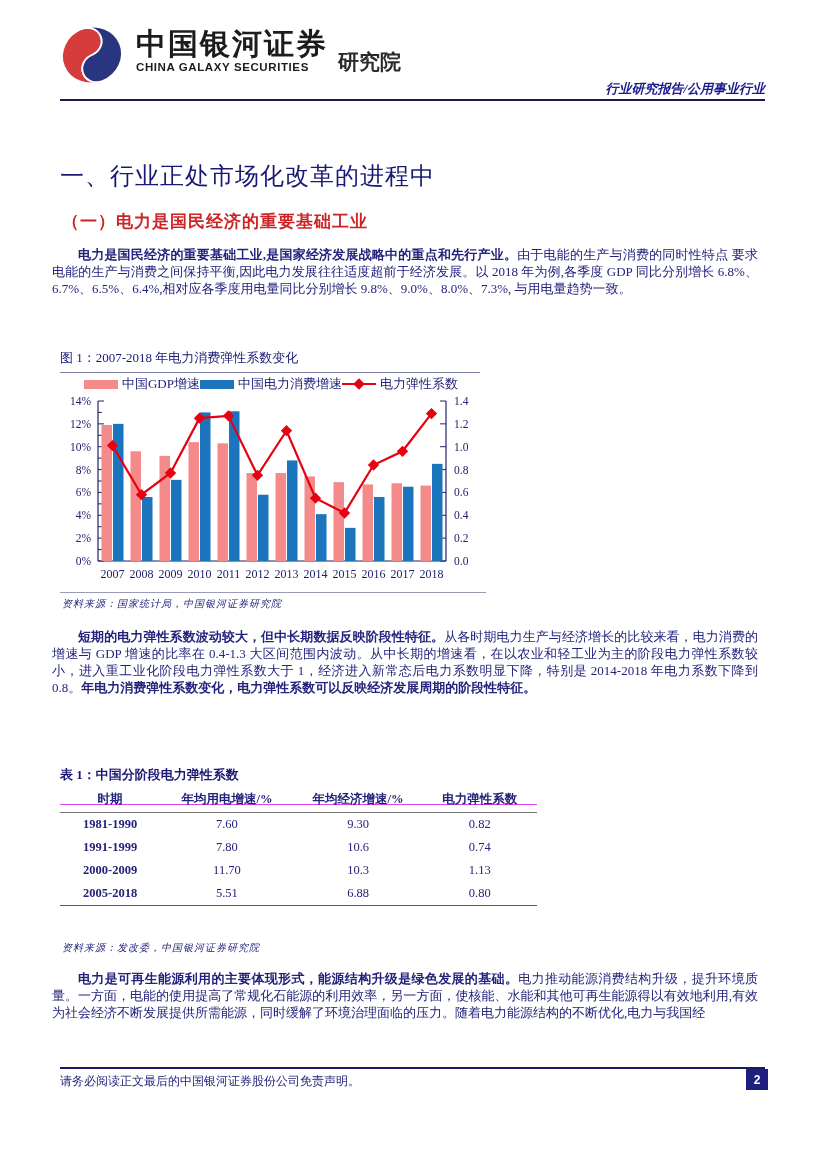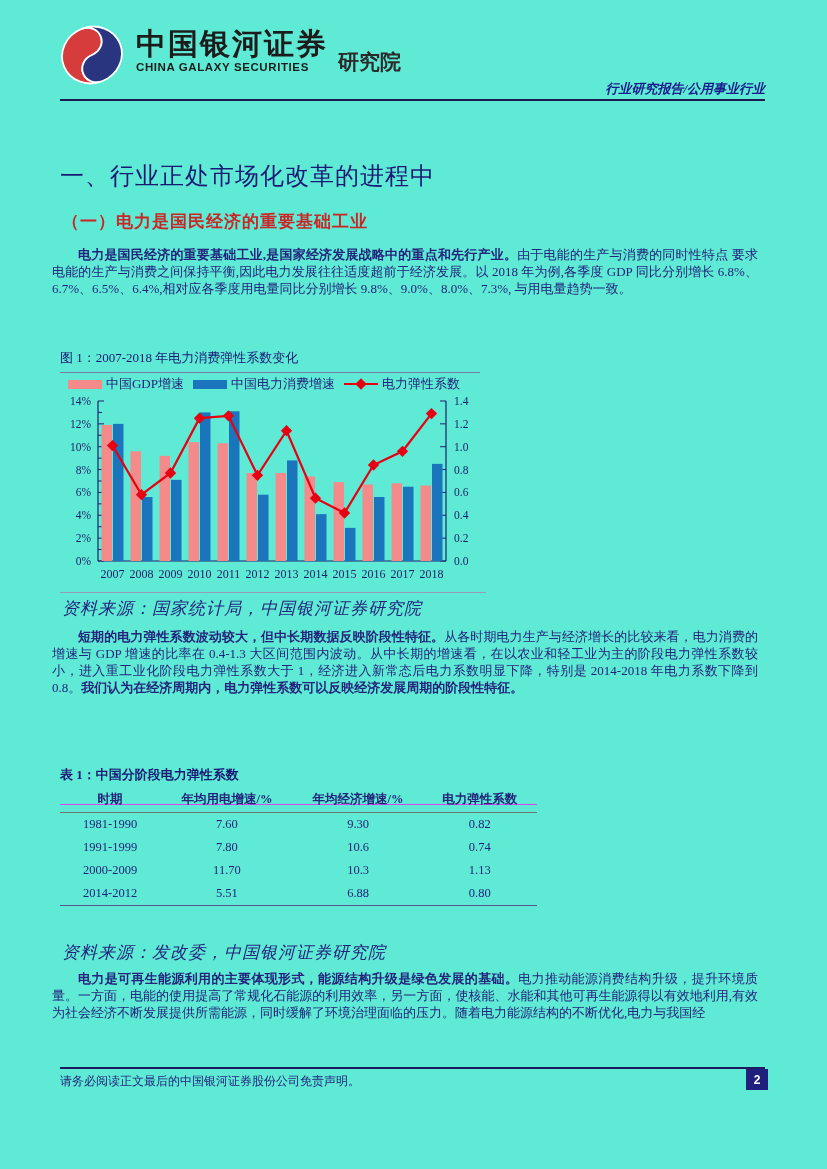--- a/index.html
+++ b/index.html
@@ -1,19 +1,19 @@
 <!DOCTYPE html>
 <html><head>
 <meta charset="utf-8">
 <style>
   * { margin:0; padding:0; box-sizing:border-box; }
   html,body { background:#e8e8e8; }
   .page {
     position:relative; width:827px; height:1169px; margin:0 auto;
-    background:#5eead4; overflow:hidden;
+    background:#ffffff; overflow:hidden;
     font-family:"Liberation Serif","DejaVu Serif",serif;
     color:#23237c;
   }
   
   .logo-row { position:absolute; left:56px; top:22px; display:flex; align-items:flex-start; }
   .logo-mark { width:72px; height:66px; }
   .brand-block { margin-left:8px; padding-top:6px; }
   .brand-cn { font-family:"Liberation Sans","DejaVu Sans",sans-serif; font-weight:bold; font-size:30px; color:#1c1c1c; letter-spacing:2px; line-height:32px; }
   .brand-en { font-family:"Liberation Sans","DejaVu Sans",sans-serif; font-weight:bold; font-size:11.5px; color:#1c1c1c; letter-spacing:0.6px; margin-top:1px; }
   .brand-suffix { margin-left:10px; margin-top:26px; font-family:"Liberation Sans","DejaVu Sans",sans-serif; font-weight:bold; font-size:21px; color:#2b2b2b; }
@@ -25,41 +25,41 @@
   
   .para { position:absolute; left:52px; width:706px; font-size:13px; line-height:17px;
           text-align:justify; text-indent:2em; color:#23237c; }
   .para b { font-weight:bold; }
   #para1 { top:246px; }
   #para2 { top:628px; }
   #para3 { top:970px; }
   
   .fig-title { position:absolute; left:60px; top:349px; width:420px; font-size:13px; font-weight:normal;
                color:#191975; padding-bottom:5px; border-bottom:1px solid #7d7da8; }
-  .legend { position:absolute; left:49px; top:375px; width:430px; display:flex; justify-content:center;
-            align-items:flex-end; gap:9px; font-size:13px; color:#23237c; }
+  .legend { position:absolute; left:56px; top:375px; width:430px; display:flex; justify-content:center;
+            align-items:flex-end; font-size:13px; color:#23237c; }
   .legend-item { display:flex; align-items:center; gap:4px; white-space:nowrap; }
   .swatch { display:inline-block; width:34px; height:9px; }
   .legend-line { position:relative; display:inline-block; width:34px; height:2.5px; }
   .legend-line .diamond { position:absolute; left:50%; top:50%; width:8px; height:8px;
             transform:translate(-50%,-50%) rotate(45deg); }
   .chart-wrap { position:absolute; left:56px; top:391px; width:430px; height:202px; }
   .chart-bottom-rule { position:absolute; left:60px; top:592px; width:426px; height:1px; background:#9a9ab8; }
-  .fig-source, .tbl-source { position:absolute; left:62px; font-size:17px; font-style:italic; color:#23237c; letter-spacing:1px;text-align:center; }
+  .fig-source, .tbl-source { position:absolute; left:62px; font-size:10px; font-style:italic; color:#23237c; letter-spacing:1px;text-align:center; }
   #fig-source { top:597px; }
   svg text.tick { font-size:11.5px; fill:#21216b; font-family:"Liberation Serif","DejaVu Serif",serif; }
   svg text.xlab { font-size:12px; fill:#21216b; font-family:"Liberation Serif","DejaVu Serif",serif; }
   
   .tbl-title { position:absolute; left:60px; top:766px; width:477px; font-size:13px; font-weight:bold;
                color:#191975; padding-bottom:20px; border-bottom:1px solid #d946ef; }
   .data-table { position:absolute; left:60px; top:787px; width:477px; border-collapse:collapse;
                 font-size:12.5px; color:#23237c; }
   .data-table th { font-weight:bold; padding:4px 2px; border-bottom:1px solid #737373; }
   .data-table td { text-align:center; padding:4px 2px; height:14px; }
-  .data-table td.period { font-weight:normal;text-align:center; }
+  .data-table td.period { font-weight:bold;text-align:center; }
   .data-table tbody tr:last-child td { border-bottom:1px solid #55558a; }
   #tbl-source { top:941px; }
   
   .footer-rule { position:absolute; left:60px; top:1067px; width:705px; height:2px; background:#1b1b5e; }
   .footer-text { position:absolute; left:60px; top:1073px; font-size:12px; color:#23237c; }
   .page-badge { position:absolute; left:746px; top:1069px; width:22px; height:21px; background:#1f1f7d;
                 color:#ffffff; font-family:"Liberation Sans","DejaVu Sans",sans-serif; font-weight:bold;
                 font-size:12px; display:flex; align-items:center; justify-content:center; }
 </style>
 </head>
@@ -196,21 +196,21 @@
         <rect x="255.5" y="103.14285714285714" width="8" height="8" fill="#e60012" transform="rotate(45 259.5 107.14285714285714)"></rect>
         <rect x="284.5" y="118" width="8" height="8" fill="#e60012" transform="rotate(45 288.5 122)"></rect>
         <rect x="313.5" y="70" width="8" height="8" fill="#e60012" transform="rotate(45 317.5 74)"></rect>
         <rect x="342.5" y="56.28571428571428" width="8" height="8" fill="#e60012" transform="rotate(45 346.5 60.28571428571428)"></rect>
         <rect x="371.5" y="18.571428571428555" width="8" height="8" fill="#e60012" transform="rotate(45 375.5 22.571428571428555)"></rect>
       </svg>
   </div>
   <div class="chart-bottom-rule"></div>
   <div class="fig-source" id="fig-source">资料来源：国家统计局，中国银河证券研究院</div>
 
-  <p class="para" id="para2"><b>短期的电力弹性系数波动较大，但中长期数据反映阶段性特征。</b><span>从各时期电力生产与经济增长的比较来看，电力消费的增速与 GDP 增速的比率在 0.4-1.3 大区间范围内波动。从中长期的增速看，在以农业和轻工业为主的阶段电力弹性系数较小，进入重工业化阶段电力弹性系数大于 1，经济进入新常态后电力系数明显下降，特别是 2014-2018 年电力系数下降到 0.8。</span><b>我们认为在经济周期内，电力弹性系数可以反映经济发展周期的阶段性特征。</b></p>
+  <p class="para" id="para2"><b>短期的电力弹性系数波动较大，但中长期数据反映阶段性特征。</b><span>从各时期电力生产与经济增长的比较来看，电力消费的增速与 GDP 增速的比率在 0.4-1.3 大区间范围内波动。从中长期的增速看，在以农业和轻工业为主的阶段电力弹性系数较小，进入重工业化阶段电力弹性系数大于 1，经济进入新常态后电力系数明显下降，特别是 2014-2018 年电力系数下降到 0.8。</span><b>年电力消费弹性系数变化，电力弹性系数可以反映经济发展周期的阶段性特征。</b></p>
 
   <div class="tbl-title">表 1：中国分阶段电力弹性系数</div>
   <table class="data-table">
     <thead>
       <tr>
         <th style="width:21%">时期</th>
         <th style="width:28%">年均用电增速/%</th>
         <th style="width:27%">年均经济增速/%</th>
         <th style="width:24%">电力弹性系数</th>
       </tr>
@@ -228,21 +228,21 @@
         <td>10.6</td>
         <td>0.74</td>
       </tr>
       <tr>
         <td class="period">2000-2009</td>
         <td>11.70</td>
         <td>10.3</td>
         <td>1.13</td>
       </tr>
       <tr>
-        <td class="period">2014-2012</td>
+        <td class="period">2005-2018</td>
         <td>5.51</td>
         <td>6.88</td>
         <td>0.80</td>
       </tr>
     </tbody>
   </table>
   <div class="tbl-source" id="tbl-source">资料来源：发改委，中国银河证券研究院</div>
 
   <p class="para" id="para3"><b>电力是可再生能源利用的主要体现形式，能源结构升级是绿色发展的基础。</b><span>电力推动能源消费结构升级，提升环境质量。一方面，电能的使用提高了常规化石能源的利用效率，另一方面，使核能、水能和其他可再生能源得以有效地利用,有效为社会经济不断发展提供所需能源，同时缓解了环境治理面临的压力。随着电力能源结构的不断优化,电力与我国经</span></p>
 

